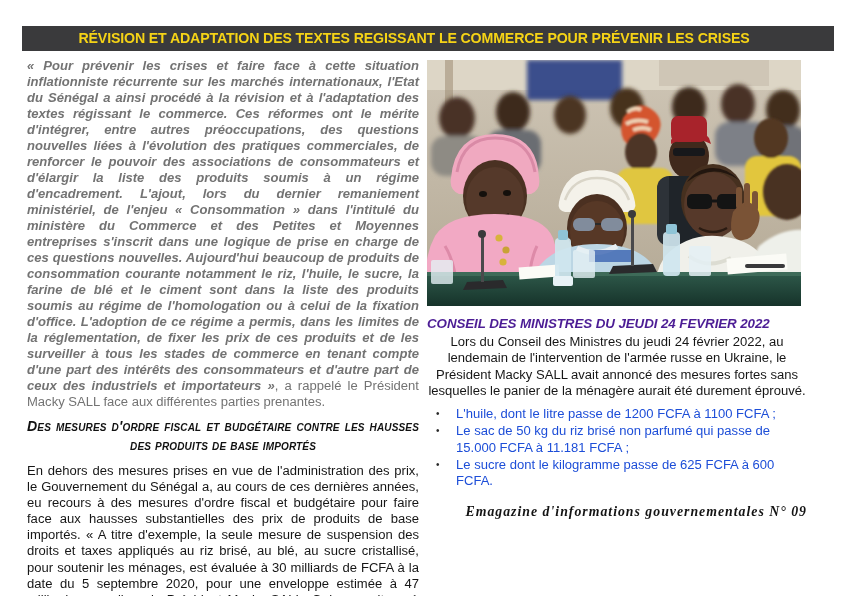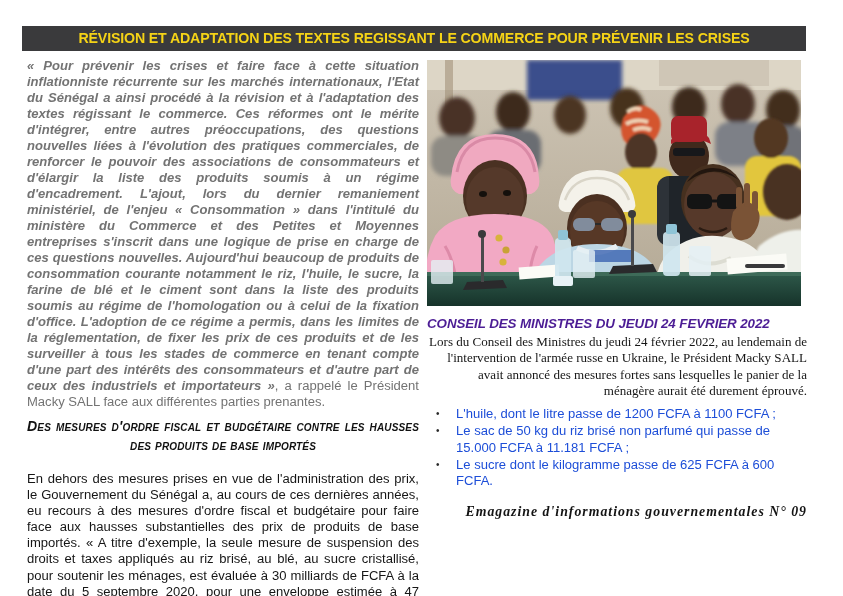--- a/index.html
+++ b/index.html
@@ -22,20 +22,21 @@
   }
 
   
   .header-bar {
     position: absolute;
     left: 22px;
     top: 26px;
     width: 784px;
     height: 25px;
     background: #3a3a3c;
+    padding-left: 28px;
   }
   .header-title {
     position: absolute;
     left: 0;
     top: 0;
     width: 784px;
     height: 25px;
     line-height: 25px;
     text-align: center;
     color: #f5d316;
@@ -80,21 +81,21 @@
   .sub-head {
     font-family: "Liberation Sans", sans-serif;
     font-style: italic;
     font-weight: bold;
     font-variant: small-caps;
     font-size: 14.1px;
     line-height: 19px;
     text-align: justify;
     text-align-last: center;
     letter-spacing: 0.15px;
-    margin: 7px 0 16px 0;
+    margin: 7px 0 8px 0;
     color: #111111;
   }
   .body-text {
     font-family: "Liberation Sans", sans-serif;
     font-size: 13.05px;
     line-height: 16.1px;
     text-align: justify;
     color: #161616;
     margin: 0;
     hyphens: auto;
@@ -115,24 +116,24 @@
     font-family: "Liberation Sans", sans-serif;
     font-style: italic;
     font-weight: bold;
     font-size: 13.4px;
     line-height: 17px;
     margin: 9px 0 2px 0;
     color: #4c1d95;
     letter-spacing: -0.1px;
   }
   .right-para {
-    font-family: Liberation Serif, serif;
+    font-family: Liberation Sans, sans-serif;
     font-size: 13.05px;
     line-height: 16.3px;
-    text-align: right;
+    text-align: center;
     color: #161616;
     margin: 0 0 7px 0;
   }
   .lead-in {
     margin: 0 0 3px 0;
   }
   ul.bullets {
     list-style: none;
     margin: 0;
     padding: 0;

